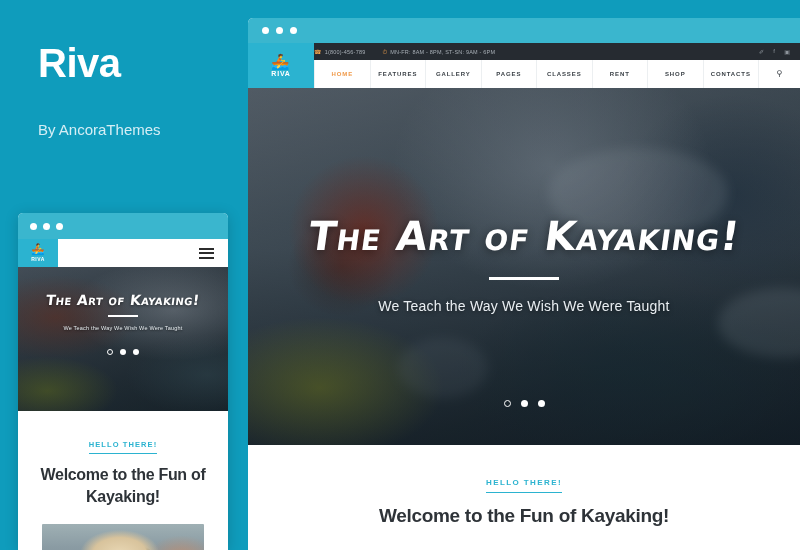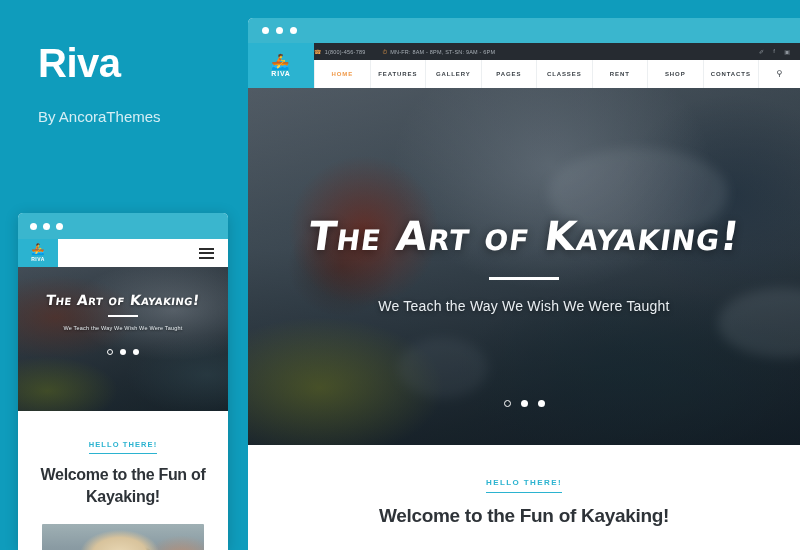--- a/index.html
+++ b/index.html
@@ -18,21 +18,21 @@
   .title-block { position:absolute; left:38px; top:42px; width:200px; }
   .theme-name {
     font-size:40px; font-weight:bold; color:#ffffff;
     letter-spacing:-0.5px; line-height:1.05;
   }
   .theme-sub {
     font-size:27px; font-weight:300; color:#ffffff;
     margin-top:8px; line-height:1.1;
   }
   .theme-author {
-    font-size:15px; color:#d5eef5; margin-top:24px; font-weight:400;
+    font-size:15px; color:#d5eef5; margin-top:37px; font-weight:400;
   }
 
   
   .mobile-mock {
     position:absolute; left:18px; top:213px; width:210px; height:337px;
     background:#ffffff; border-radius:5px 5px 0 0; overflow:hidden;
     box-shadow:0 2px 14px rgba(0,0,0,0.18);
   }
   .mock-chrome {
     height:26px; background:#3ab6ce; display:flex; align-items:center;

